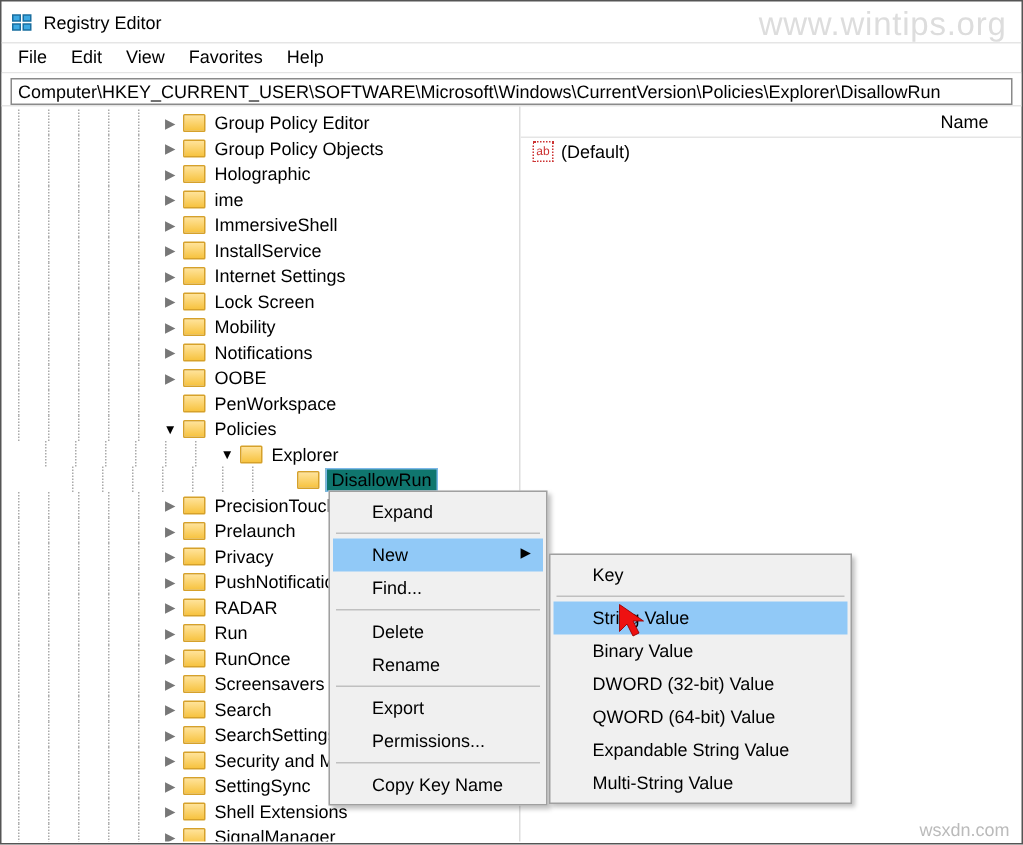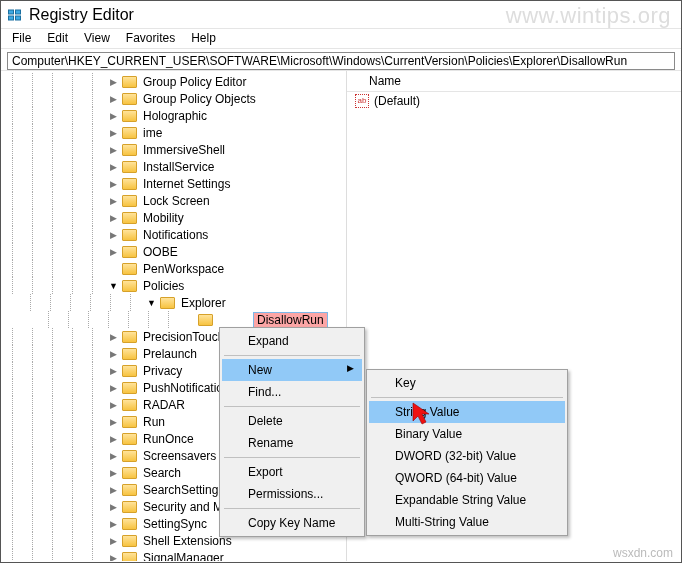--- a/index.html
+++ b/index.html
@@ -1,35 +1,35 @@
 <!DOCTYPE html>
 <html><head>
 <meta charset="utf-8">
 <style>
   * { box-sizing: border-box; }
   body { margin:0; font-family: 'Segoe UI', Tahoma, sans-serif; font-size:12px; background:#fff; color:#000; width:682px; height:563px; overflow:hidden; border:1px solid #555; position:relative;}
   .titlebar { display:flex; align-items:center; height:28px; padding:0 6px; border-bottom:1px solid #e5e5e5; }
   .titlebar .icon { width:16px; height:16px; margin-right:6px; display:flex; align-items:center; justify-content:center; }
-  .titlebar .title { font-size:16px; }
+  .titlebar .title { font-size:12px; }
   .menubar { display:flex; gap:2px; height:20px; align-items:flex-end; padding:2px 4px; border-bottom:1px solid #e5e5e5; }
   .menubar .mi { padding:1px 7px; cursor:default;}
   .addressbar { display:flex; height:22px; padding:3px 6px; border-bottom:1px solid #e5e5e5; background:#fff;}
   .addressbar input { flex:1; border:1px solid #8a8a8a; padding:1px 4px; font:inherit; height:18px;}
   .panes { display:flex; height:490px; }
   .tree { width:346px; border-right:1px solid #ddd; overflow:hidden; padding-top:2px; position:relative; }
-  .list { flex:1; overflow:hidden; }
+  .list { flex:1; overflow:hidden;text-align:right; }
   .list .hdr { border-bottom:1px solid #e5e5e5; padding:3px 22px; font-size:12px;}
   .list .row { display:flex; align-items:center; padding:2px 8px; gap:5px;}
   .list .row .ab { width:14px; height:14px; display:inline-flex; align-items:center; justify-content:center; border:1px dotted #c33; color:#c33; font-size:8px; line-height:8px;}
   .node { display:flex; align-items:center; height:17px; white-space:nowrap; cursor:default;}
   .expander { width:13px; height:13px; display:inline-flex; align-items:center; justify-content:center; color:#777; font-size:9px; margin-right:2px;}
   .expander.open{ color:#000; }
   .folder { width:15px; height:12px; background:linear-gradient(#ffe39a,#f7c340); border:1px solid #d6a12a; border-radius:1px; margin-right:4px; }
   .label { padding:0 2px;text-align:right; }
-  .label.selected { background:#fca5a5; border:1px solid #7cb8e8; padding:0 3px;margin-left:36px;}
+  .label.selected { background:#0f766e; border:1px solid #7cb8e8; padding:0 3px;}
   .spine { display:inline-block; width:15px; height:17px; border-left:1px dotted #aaa; margin-left:5px; }
   
   .menu { position:absolute; background:#f0f0f0; border:1px solid #a0a0a0; box-shadow:2px 2px 3px rgba(0,0,0,.25); padding:2px; }
   .menu .mitem { padding:4px 22px 4px 26px; cursor:default; white-space:nowrap; }
   .menu .mitem.hl { background:#91c9f7; }
   .menu .mitem.arrow::after { content:"▶"; font-size:9px; float:right; margin-right:-14px; }
   .menu .sep { height:1px; background:#c0c0c0; margin:3px 2px;}
   .watermark { position:absolute; top:2px; right:10px; font-size:22px; color:#ddd; font-weight:300; letter-spacing:.5px; z-index:50;}
   .footmark { position:absolute; bottom:2px; right:8px; color:#bbb; font-size:12px;}
   .cursor { position:absolute; width:20px; height:24px; z-index:60; }

